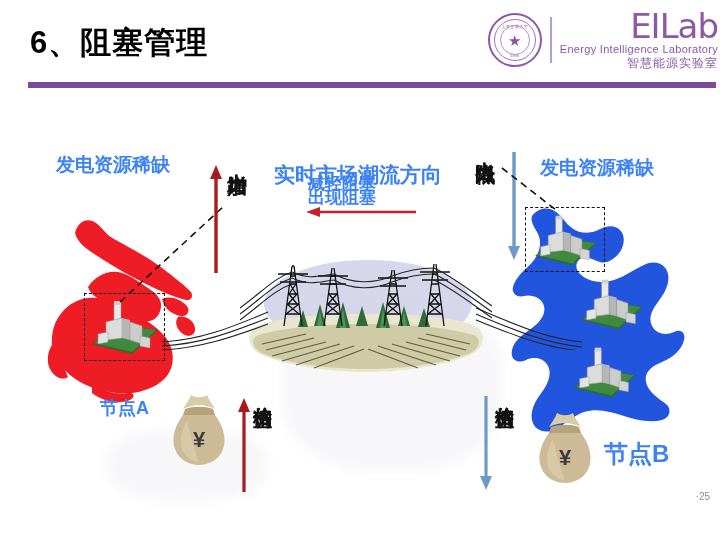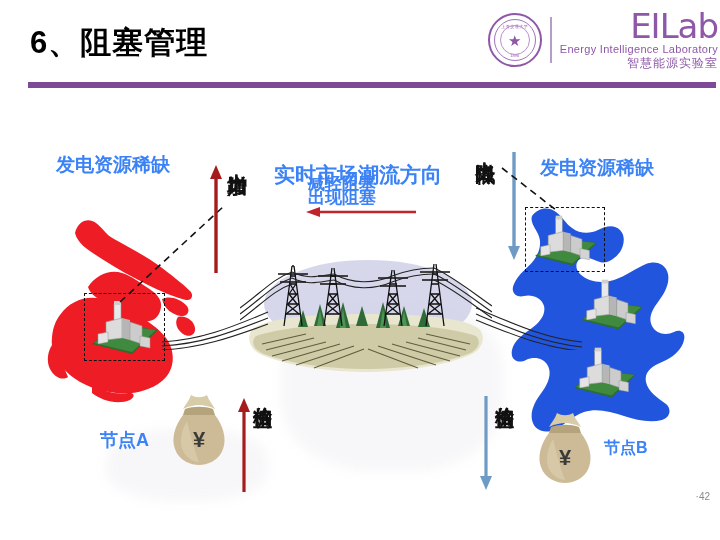--- a/index.html
+++ b/index.html
@@ -421,21 +421,21 @@
   </svg>
 
   <svg style="position:absolute;left:462px;top:290px;" width="110" height="60">
     <g stroke="#222" stroke-width="1.1" fill="none">
       <path d="M2 18 C40 34 70 48 108 52"></path>
       <path d="M2 24 C40 40 70 53 108 57"></path>
       <path d="M2 30 C40 45 70 58 108 61"></path>
     </g>
   </svg>
 
-  <div class="cn-label" style="left:88px;top:428px;font-size:18px;">节点A</div>
+  <div class="cn-label" style="left:88px;top:396px;font-size:18px;">节点A</div>
 
   <svg style="position:absolute;left:157px;top:391px;" width="60" height="76" viewBox="0 0 60 76">
     <path d="M22 4 C20 10 16 14 14 18 C20 15 26 14 30 14 C34 14 40 15 46 18
              C44 14 40 10 38 4 C33 7 27 7 22 4 Z" fill="#d8cba8"></path>
     <path d="M16 18 C24 15 36 15 44 18 L46 24 L14 24 Z" fill="#b5a37c"></path>
     <path d="M14 24 C6 34 2 48 6 58 C10 70 22 74 30 74 C38 74 50 70 54 58
              C58 48 54 34 46 24 Z" fill="#cdbb97"></path>
     <path d="M18 30 C12 40 10 52 14 60 C18 68 26 71 30 71 C26 62 22 46 18 30 Z" fill="#dccfae" opacity=".7"></path>
     <text x="30" y="56" font-size="22" font-weight="bold" fill="#3a3a3a" text-anchor="middle" font-family="'Liberation Sans',sans-serif">¥</text>
   </svg>
@@ -455,17 +455,17 @@
   <svg style="position:absolute;left:523px;top:409px;" width="60" height="76" viewBox="0 0 60 76">
     <path d="M22 4 C20 10 16 14 14 18 C20 15 26 14 30 14 C34 14 40 15 46 18
              C44 14 40 10 38 4 C33 7 27 7 22 4 Z" fill="#d8cba8"></path>
     <path d="M16 18 C24 15 36 15 44 18 L46 24 L14 24 Z" fill="#b5a37c"></path>
     <path d="M14 24 C6 34 2 48 6 58 C10 70 22 74 30 74 C38 74 50 70 54 58
              C58 48 54 34 46 24 Z" fill="#cdbb97"></path>
     <path d="M18 30 C12 40 10 52 14 60 C18 68 26 71 30 71 C26 62 22 46 18 30 Z" fill="#dccfae" opacity=".7"></path>
     <text x="30" y="56" font-size="22" font-weight="bold" fill="#3a3a3a" text-anchor="middle" font-family="'Liberation Sans',sans-serif">¥</text>
   </svg>
 
-  <div class="cn-label" style="left:592px;top:438px;font-size:16px;">节点B</div>
-
-  <div id="page-number">·42</div>
+  <div class="cn-label" style="left:592px;top:438px;font-size:24px;">节点B</div>
+
+  <div id="page-number">·25</div>
 
 </div>
 
 </body></html>

